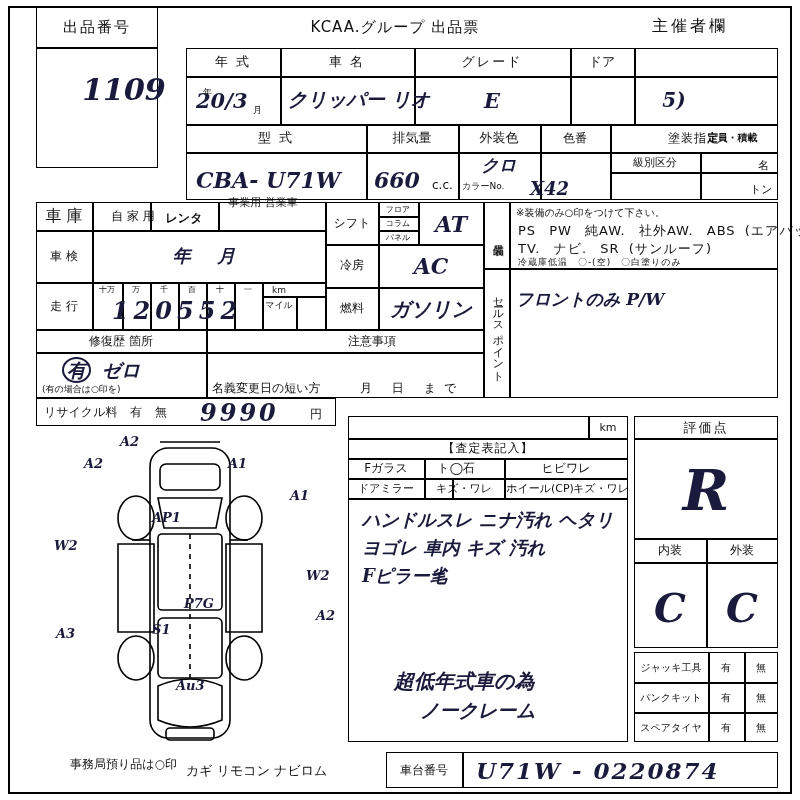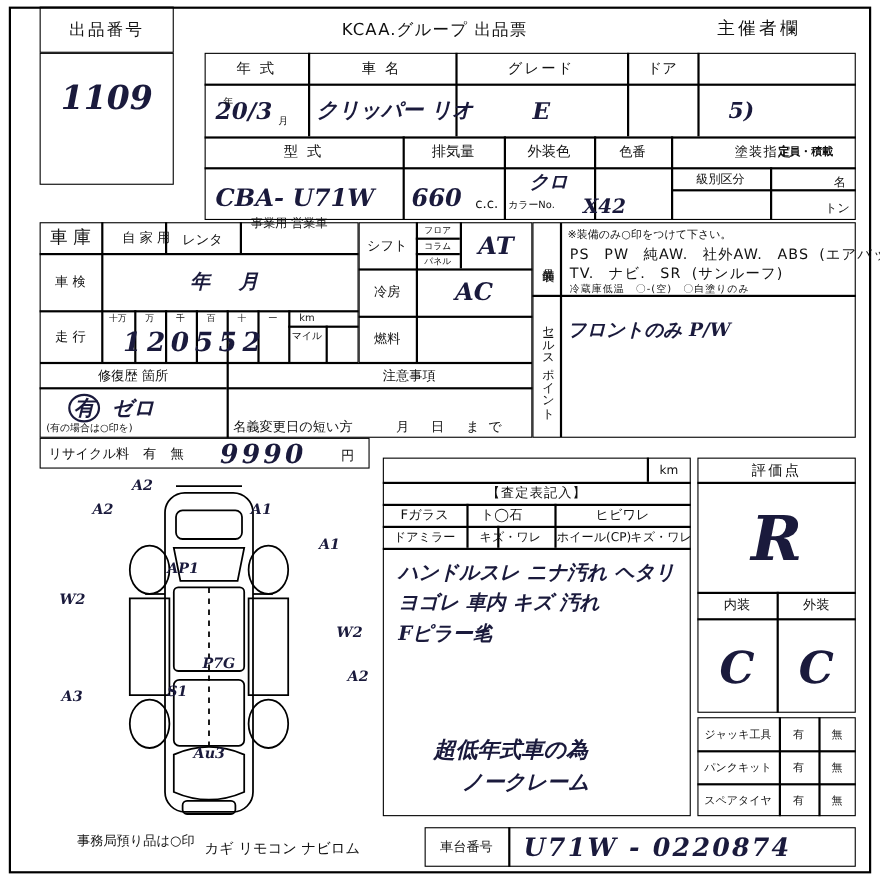--- a/index.html
+++ b/index.html
@@ -8,21 +8,21 @@
   .bx{position:absolute;box-sizing:border-box;border:1.5px solid #000;}
   .ln{position:absolute;background:#000;}
   .t{position:absolute;box-sizing:border-box;white-space:nowrap;}
   .ctr{display:flex;align-items:center;justify-content:center;}
   .lft{display:flex;align-items:center;justify-content:flex-start;}
   .pr{font-family:"DejaVu Sans",sans-serif;font-size:12px;}
   .pr9{font-family:"DejaVu Sans",sans-serif;font-size:9px;}
   .pr8{font-family:"DejaVu Sans",sans-serif;font-size:8px;}
   
   .hw{font-family:"DejaVu Serif",serif;color:#1a1a3c;font-style:italic;font-weight:bold;}
-  .hwbig{font-size:26px;}
+  .hwbig{font-size:26px;margin-left:27px;}
   .hwmed{font-size:19px;}
   .hwsm{font-size:15px;}
   .hwxs{font-size:13px;}
   .rot{writing-mode:vertical-rl;text-orientation:upright;}
   svg{display:block;}
 </style>
 </head>
 <body>
 
 <div id="sheet">
@@ -96,21 +96,21 @@
   <div class="ln" style="left:150px;top:282px;width:1.5px;height:48px;"></div>
   <div class="ln" style="left:178px;top:282px;width:1.5px;height:48px;"></div>
   <div class="ln" style="left:206px;top:282px;width:1.5px;height:48px;"></div>
   <div class="ln" style="left:234px;top:282px;width:1.5px;height:48px;"></div>
   <div class="ln" style="left:262px;top:282px;width:1.5px;height:48px;"></div>
   <div class="ln" style="left:262px;top:296px;width:64px;height:1.5px;"></div>
   <div class="ln" style="left:296px;top:296px;width:1.5px;height:34px;"></div>
 
   <div class="t pr ctr" style="left:36px;top:202px;width:56px;height:28px;font-size:16px;">車 庫</div>
   <div class="t pr ctr" style="left:92px;top:202px;width:82px;height:28px;font-size:12px;">自 家 用</div>
-  <div class="t pr ctr" style="left:150px;top:202px;width:68px;height:32px;font-size:12px;">レンタ</div>
+  <div class="t pr ctr" style="left:150px;top:202px;width:68px;height:32px;font-size:12px;font-weight:bold;">レンタ</div>
   <div class="t pr ctr" style="left:218px;top:188px;width:90px;height:28px;font-size:11px;">事業用 営業車</div>
   <div class="t pr ctr" style="left:36px;top:230px;width:56px;height:52px;font-size:12px;">車 検</div>
   <div class="t hw hwmed ctr" style="left:92px;top:230px;width:234px;height:52px;font-size:18px;letter-spacing:10px;">年    月</div>
   <div class="t pr ctr" style="left:36px;top:282px;width:56px;height:48px;font-size:12px;">走 行</div>
   <div class="t pr8 ctr" style="left:92px;top:283px;width:30px;height:13px;font-size:8px;">十万</div>
   <div class="t pr8 ctr" style="left:122px;top:283px;width:28px;height:13px;font-size:8px;">万</div>
   <div class="t pr8 ctr" style="left:150px;top:283px;width:28px;height:13px;font-size:8px;">千</div>
   <div class="t pr8 ctr" style="left:178px;top:283px;width:28px;height:13px;font-size:8px;">百</div>
   <div class="t pr8 ctr" style="left:206px;top:283px;width:28px;height:13px;font-size:8px;">十</div>
   <div class="t pr8 ctr" style="left:234px;top:283px;width:28px;height:13px;font-size:8px;">一</div>
@@ -127,20 +127,21 @@
   <div class="ln" style="left:418px;top:202px;width:1.5px;height:42px;"></div>
 
   <div class="t pr ctr" style="left:326px;top:202px;width:52px;height:42px;font-size:12px;">シフト</div>
   <div class="t pr8 ctr" style="left:378px;top:202px;width:40px;height:14px;font-size:8px;">フロア</div>
   <div class="t pr8 ctr" style="left:378px;top:216px;width:40px;height:14px;font-size:8px;">コラム</div>
   <div class="t pr8 ctr" style="left:378px;top:230px;width:40px;height:14px;font-size:8px;">パネル</div>
   <div class="t hw ctr" style="left:418px;top:204px;width:66px;height:40px;font-size:22px;">AT</div>
   <div class="t pr ctr" style="left:326px;top:244px;width:52px;height:43px;font-size:12px;">冷房</div>
   <div class="t hw ctr" style="left:378px;top:246px;width:106px;height:40px;font-size:22px;">AC</div>
   <div class="t pr ctr" style="left:326px;top:287px;width:52px;height:43px;font-size:12px;">燃料</div>
+  <div class="t hw ctr" style="left:378px;top:289px;width:106px;height:40px;font-size:20px;">ガソリン</div>
 
   <div class="bx" style="left:484px;top:202px;width:26px;height:196px;"></div>
   <div class="ln" style="left:484px;top:268px;width:26px;height:1.5px;"></div>
   <div class="t pr9 rot ctr" style="left:484px;top:206px;width:26px;height:60px;font-size:11px;">装備品</div>
   <div class="t pr9 rot ctr" style="left:484px;top:272px;width:26px;height:122px;font-size:11px;">セールスポイント</div>
 
   <div class="bx" style="left:510px;top:202px;width:268px;height:196px;"></div>
   <div class="ln" style="left:510px;top:268px;width:268px;height:1.5px;"></div>
   <div class="t pr9" style="left:516px;top:206px;font-size:10px;">※装備のみ○印をつけて下さい。</div>
   <div class="t pr" style="left:518px;top:222px;font-size:13px;letter-spacing:1px;">

